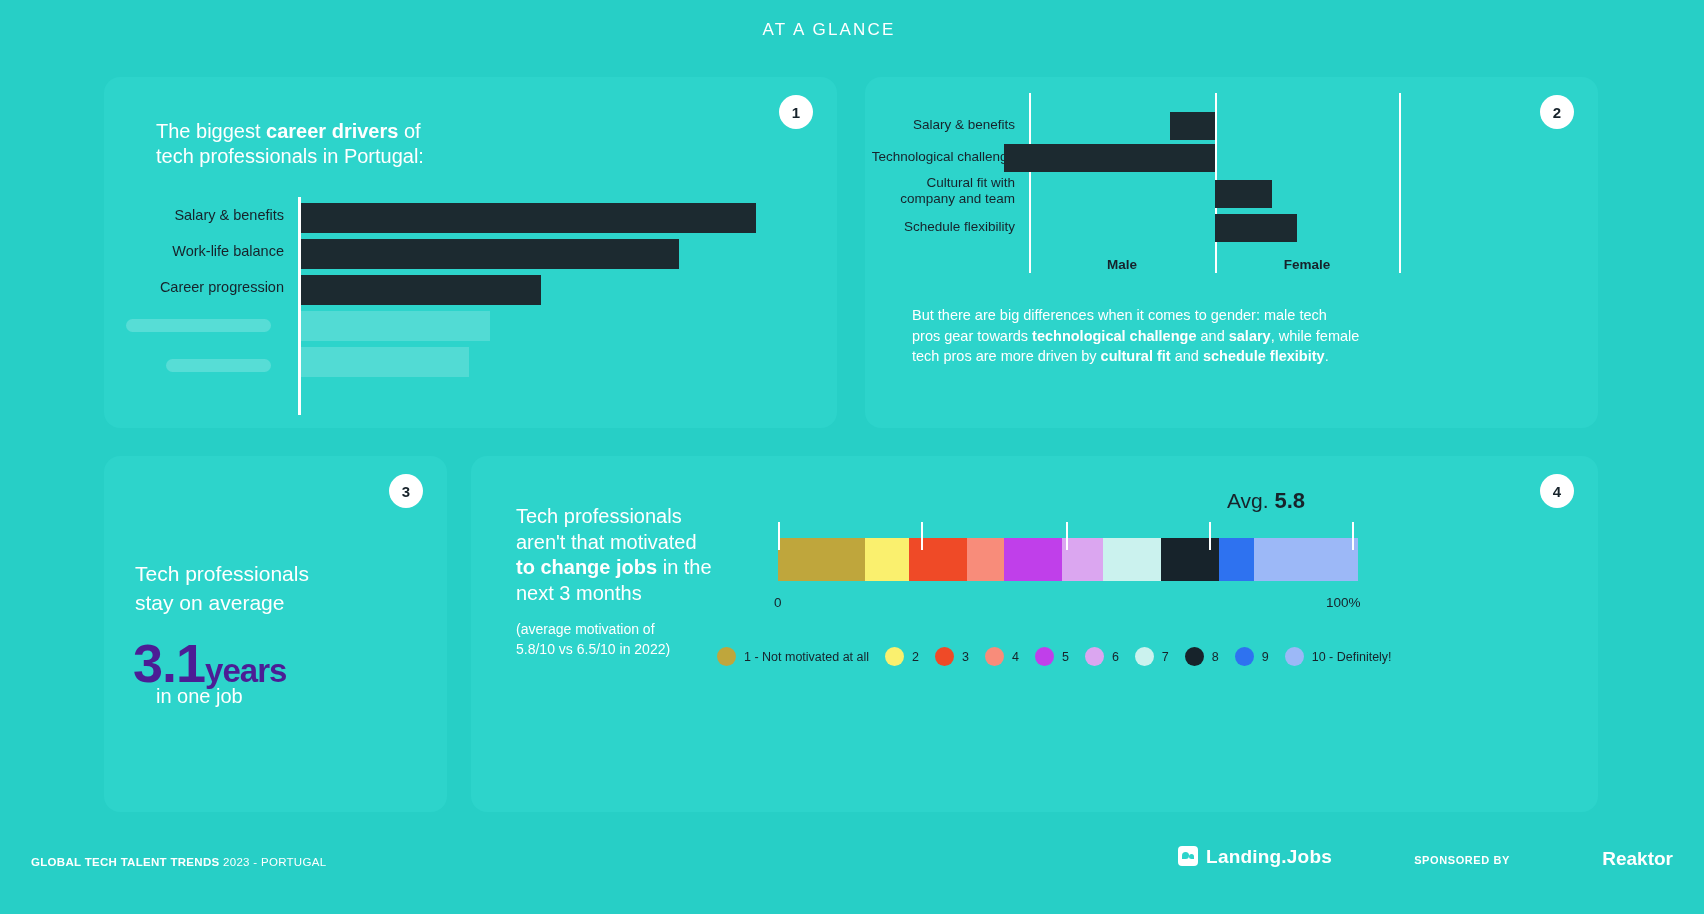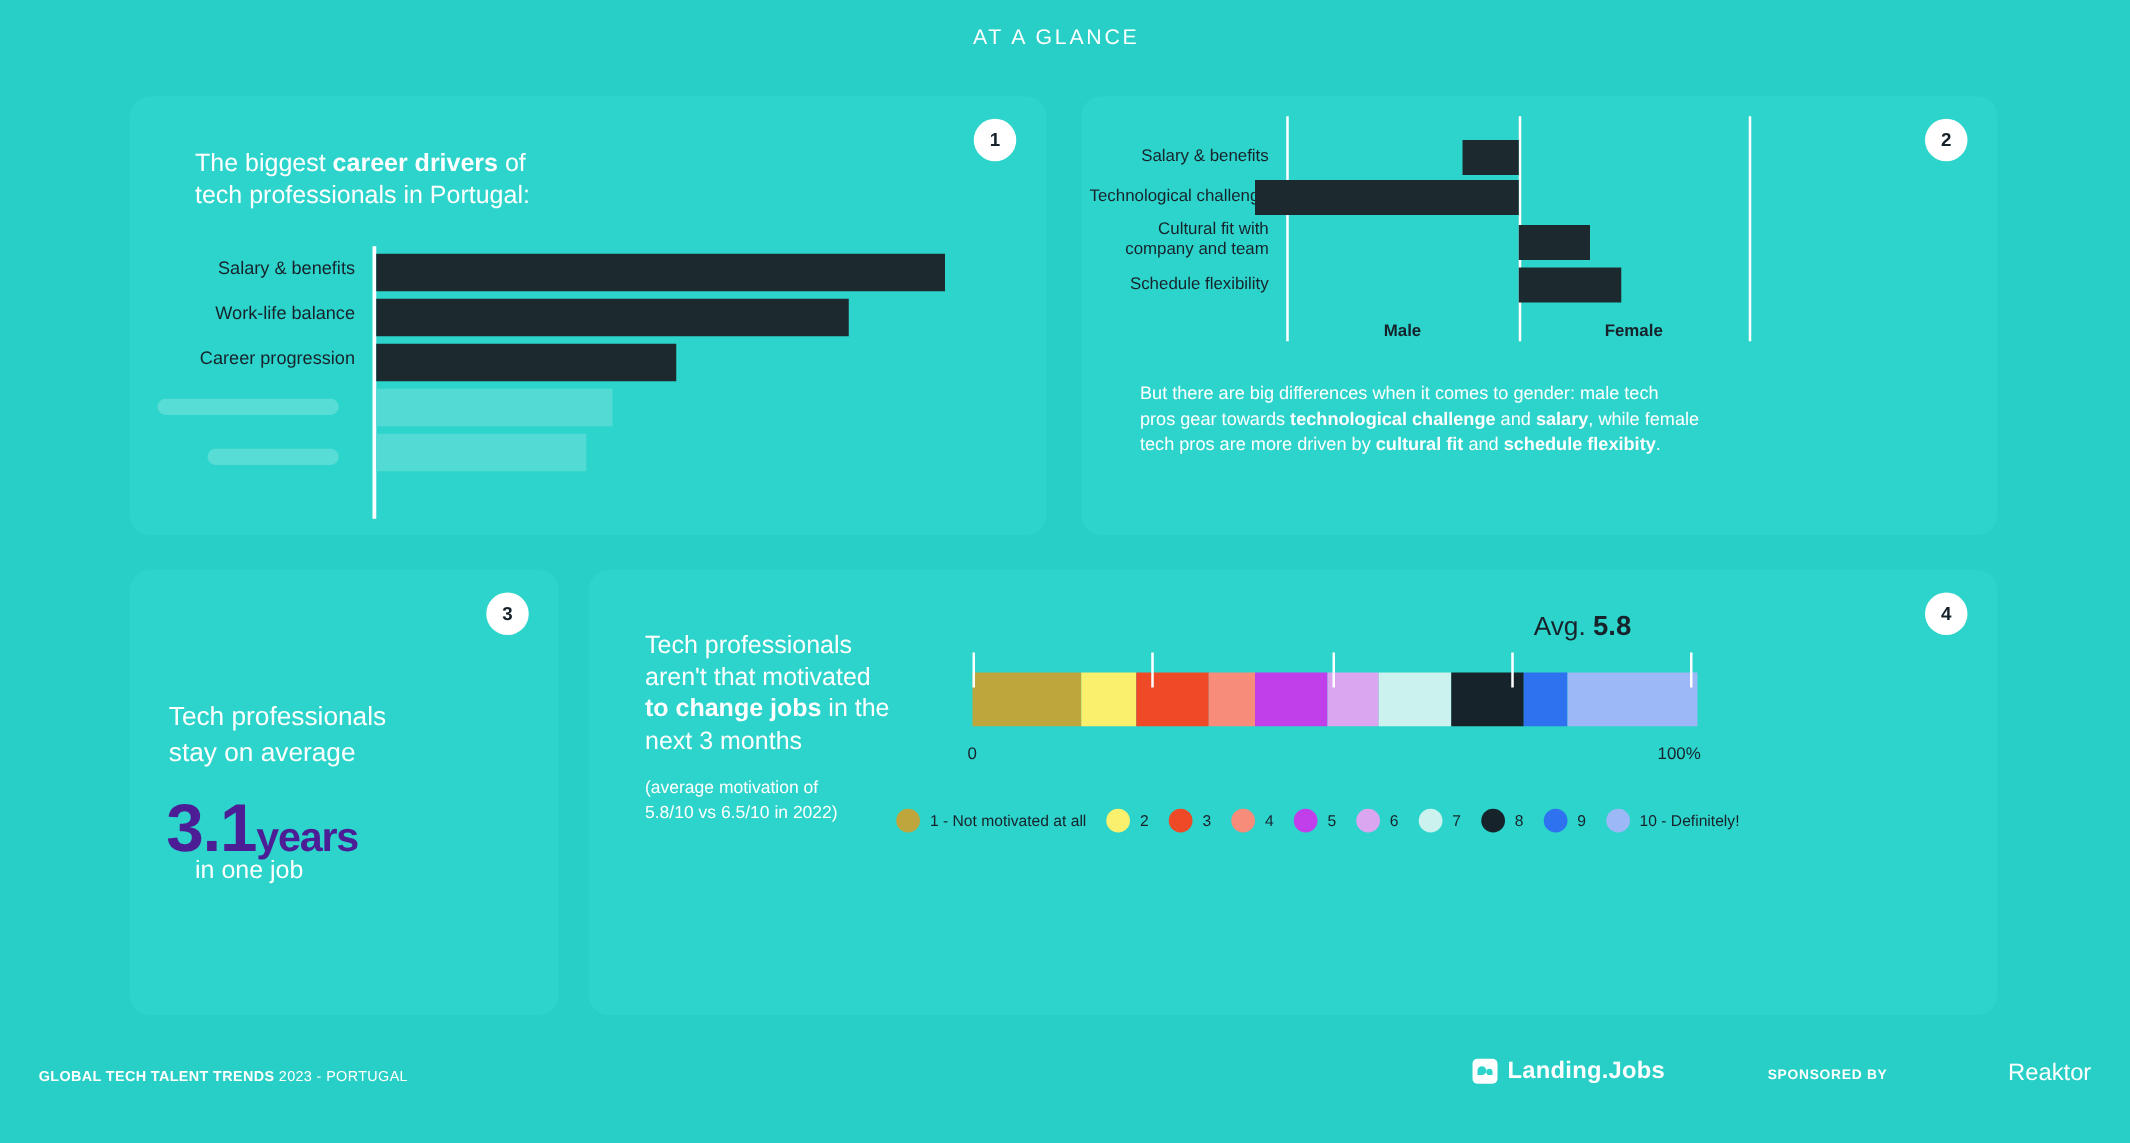--- a/index.html
+++ b/index.html
@@ -8,21 +8,21 @@
     background: #27CFC6;
     font-family: "Liberation Sans", sans-serif;
     overflow: hidden;
   }
   .page { position: relative; width: 1704px; height: 914px; background: #27CFC6; }
 
   
   .header-title {
     position: absolute; top: 20px; left: 0; width: 1658px;
     text-align: center; color: #ffffff;
-    font-size: 17px; letter-spacing: 2.2px; font-weight: 400; margin-left: 16px;
+    font-size: 17px; letter-spacing: 2.2px; font-weight: 400;
   }
 
   
   .card {
     position: absolute;
     background: #2DD4CB;
     border-radius: 16px;
   }
   .card-num {
     position: absolute;
@@ -128,42 +128,42 @@
 
   
   .footer { position: absolute; left: 0; bottom: 0; width: 1704px; height: 90px; }
   .foot-left {
     position: absolute; left: 31px; top: 32px;
     font-size: 11.5px; color: #ffffff; letter-spacing: .3px;
   }
   .foot-left b { font-weight: 700; }
   .brand {
     position: absolute; right: 372px; top: 22px;
-    display: flex; align-items: center; gap: 8px;
+    display: flex; align-items: flex-start; gap: 8px;
   }
   .brand-mark {
     width: 20px; height: 20px; border-radius: 4px; background: #ffffff;
     position: relative;
   }
   .brand-mark::before {
     content: ""; position: absolute; left: 4px; top: 6px;
     width: 7px; height: 7px; border-radius: 50% 50% 50% 0; background: #2DD4CB;
   }
   .brand-mark::after {
     content: ""; position: absolute; left: 11px; top: 8px;
     width: 5px; height: 5px; border-radius: 50% 50% 0 50%; background: #2DD4CB;
   }
   .brand-name { color: #ffffff; font-size: 19px; font-weight: 600; letter-spacing: .2px; }
   .sponsor {
     position: absolute; right: 194px; top: 30px;
     color: #ffffff; font-size: 11px; font-weight: 700; letter-spacing: .6px;
   }
   .sponsor-name {
     position: absolute; right: 31px; top: 24px;
-    color: #ffffff; font-size: 19px; font-weight: 400;
+    color: #ffffff; font-size: 19px; font-weight: 700;
   }
 </style>
 </head>
 <body>
 
 <div class="page">
 
   <div class="header-title">AT A GLANCE</div>
 
   <div class="card" id="card1">

